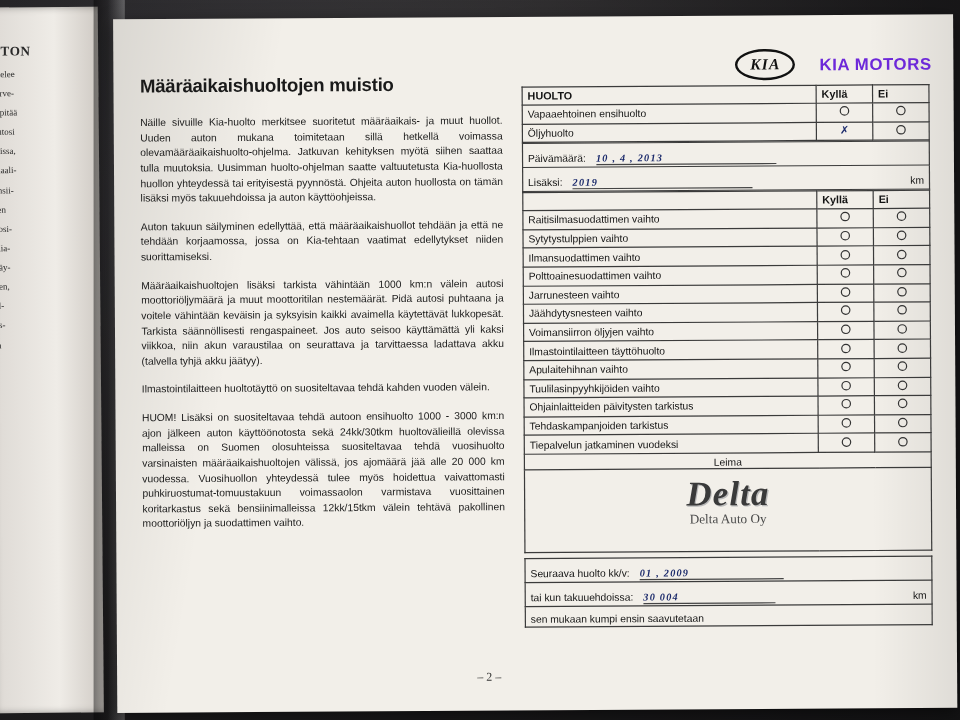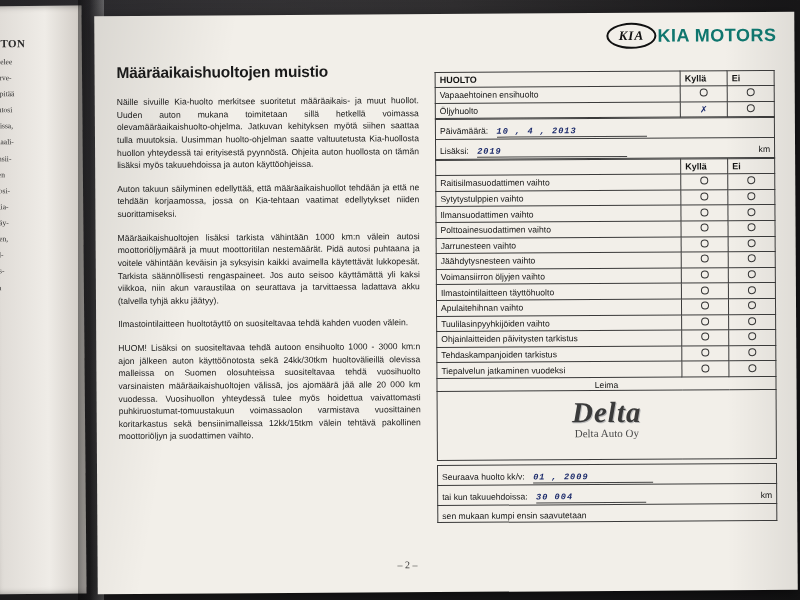--- a/index.html
+++ b/index.html
@@ -46,29 +46,29 @@
   }
   .page:before{
     content:"";position:absolute;inset:0;
     background:linear-gradient(100deg, rgba(0,0,0,.10), rgba(255,255,255,0) 18%),
                linear-gradient(-90deg, rgba(0,0,0,.08), rgba(255,255,255,0) 10%);
     pointer-events:none;
   }
 
   
   .kia{
-    position:absolute;right:18px;top:10px;display:flex;align-items:center;gap:1px;
+    position:absolute;right:18px;top:28px;display:flex;align-items:center;gap:20px;
   }
   .kia .oval{
     width:46px;height:22px;border:2px solid #111;border-radius:50%;
     display:flex;align-items:center;justify-content:center;
     font-family:"Liberation Serif", serif;font-style:italic;font-weight:bold;
     font-size:13px;letter-spacing:1px;color:#111;
   }
-  .kia .txt{font-size:18px;font-weight:bold;letter-spacing:.5px;color:#0f766e;}
+  .kia .txt{font-size:14px;font-weight:bold;letter-spacing:.5px;color:#6d28d9;}
 
   
   .col{
     position:absolute;left:22px;top:48px;width:302px;
     font-family:"Liberation Sans", sans-serif;
     color:#1a1a1a;
   }
   .col h1{
     font-size:15.5px;margin:0 0 14px 0;font-weight:bold;letter-spacing:-.2px;
   }
@@ -85,21 +85,21 @@
   table{border-collapse:collapse;width:100%;}
   td,th{border:1px solid #3b3b3b;padding:1px 4px;font-weight:normal;text-align:left;}
   .hdr td{font-weight:bold;font-size:9px;padding:2px 4px;}
   .yn{width:38px;text-align:center;}
   .ynh{width:38px;text-align:left;font-weight:bold;}
   .circ{display:inline-block;width:6px;height:6px;border:1px solid #333;border-radius:50%;}
   .row td{height:12.6px;}
 
   
   .hand{
-    font-family:Liberation Mono, monospace;
+    font-family:Liberation Serif, serif;
     color:#1b2a6b;font-style:italic;font-weight:bold;
     letter-spacing:1px;
   }
   .ul{display:inline-block;border-bottom:1px solid #444;min-width:120px;}
 
   .fieldtbl td{height:17px;vertical-align:bottom;}
   .leima{text-align:center;font-size:8.6px;padding:2px 0 0 0;}
 
   .stamp{
     position:relative;height:62px;text-align:center;

